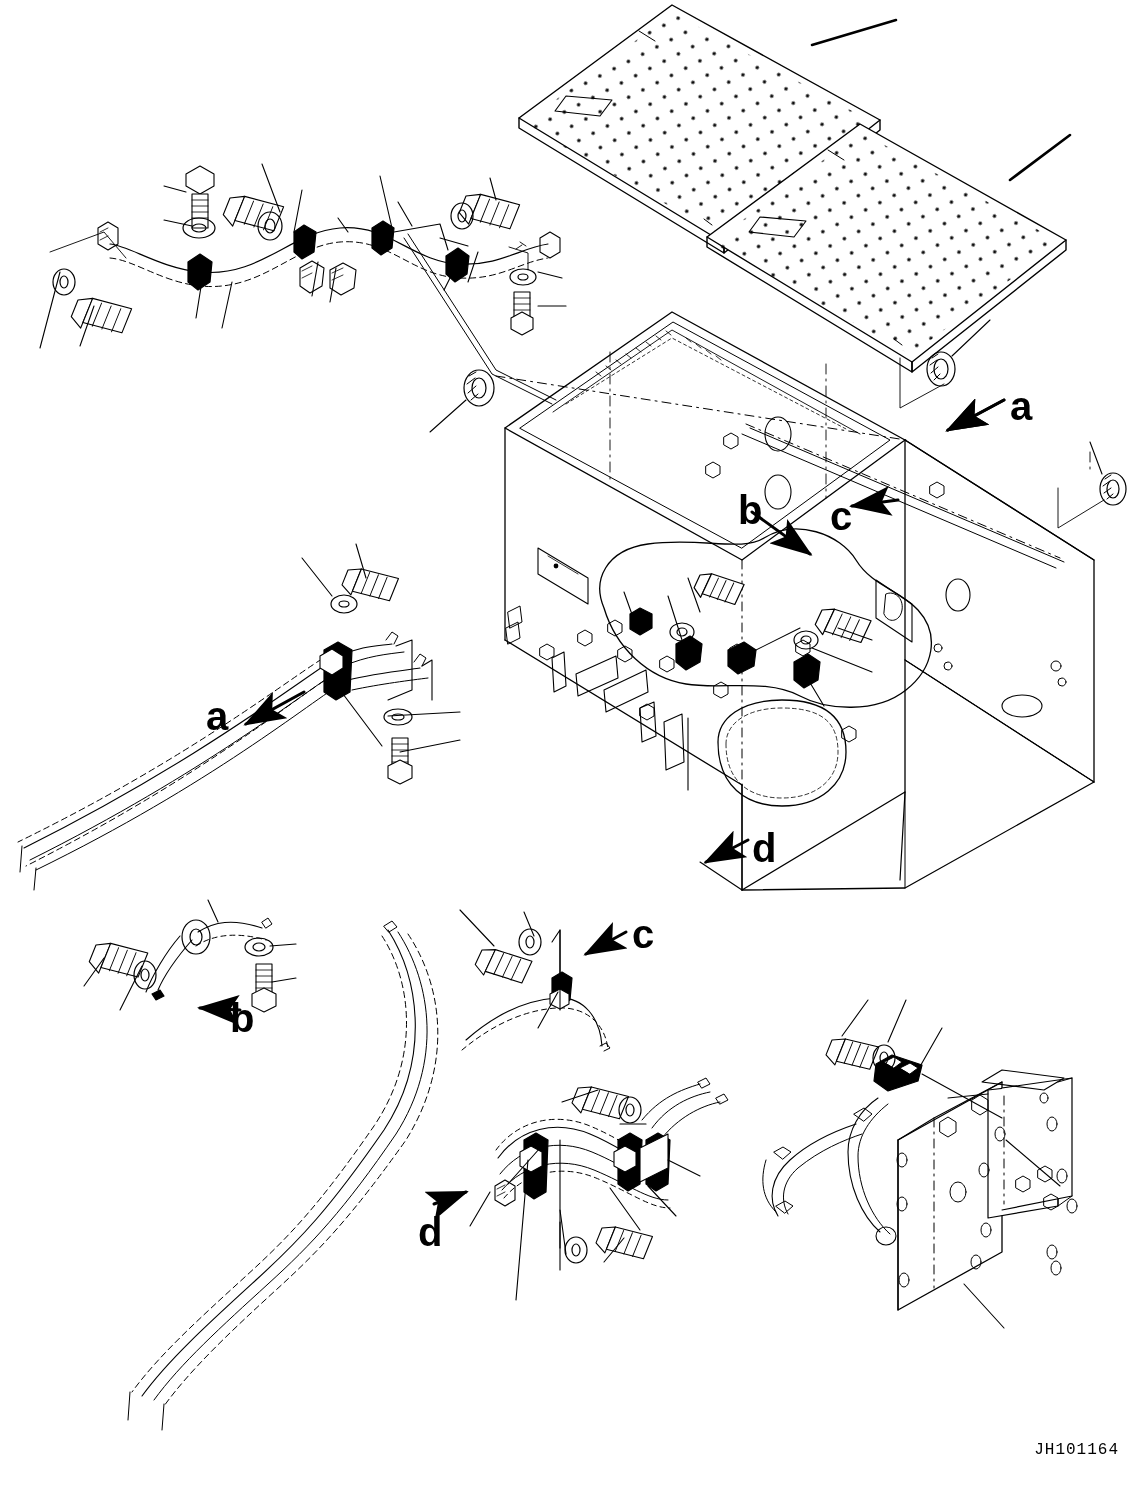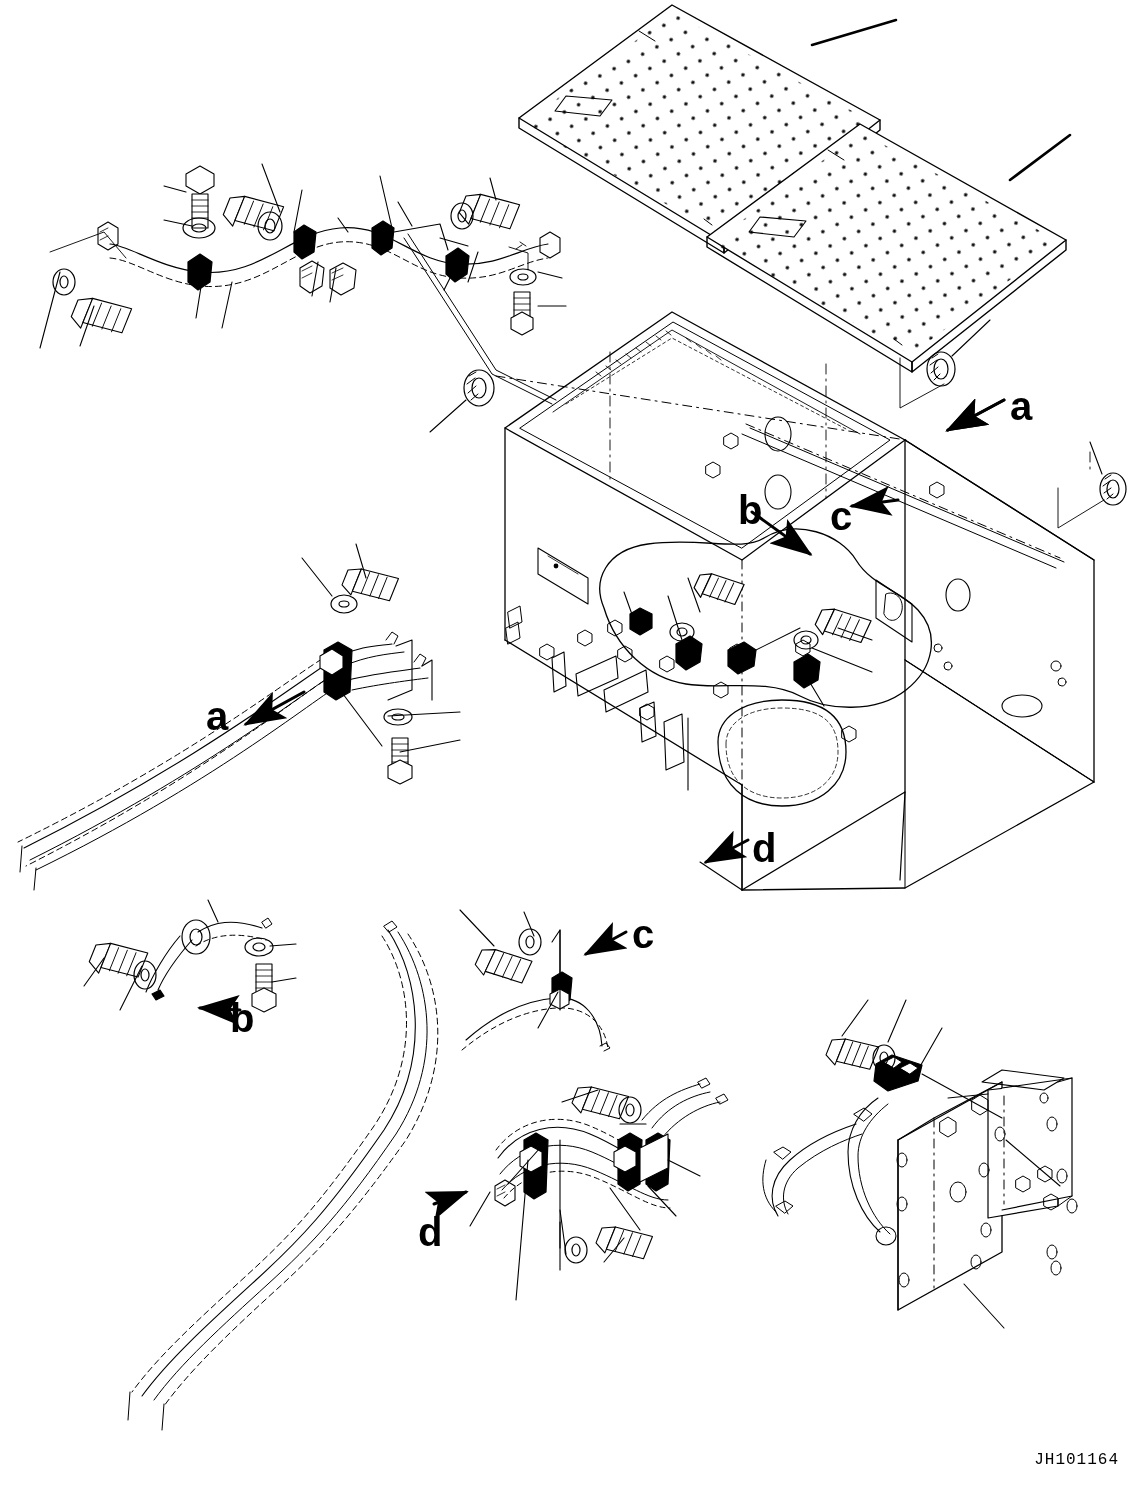--- a/index.html
+++ b/index.html
@@ -17,21 +17,21 @@
     font-family:"Liberation Sans", sans-serif;
     font-weight:700;
     font-size:40px;
     line-height:1;
     color:#000;
     letter-spacing:0px;
     user-select:none;
   }
   .drawing-no{
     position:absolute;
-    right:18px;bottom:22px;
+    right:18px;bottom:32px;
     font-family:"Liberation Mono", monospace;
     font-size:16px;
     letter-spacing:1px;
     color:#000;
   }
 </style>
 </head>
 <body>
 
 <div id="sheet">

